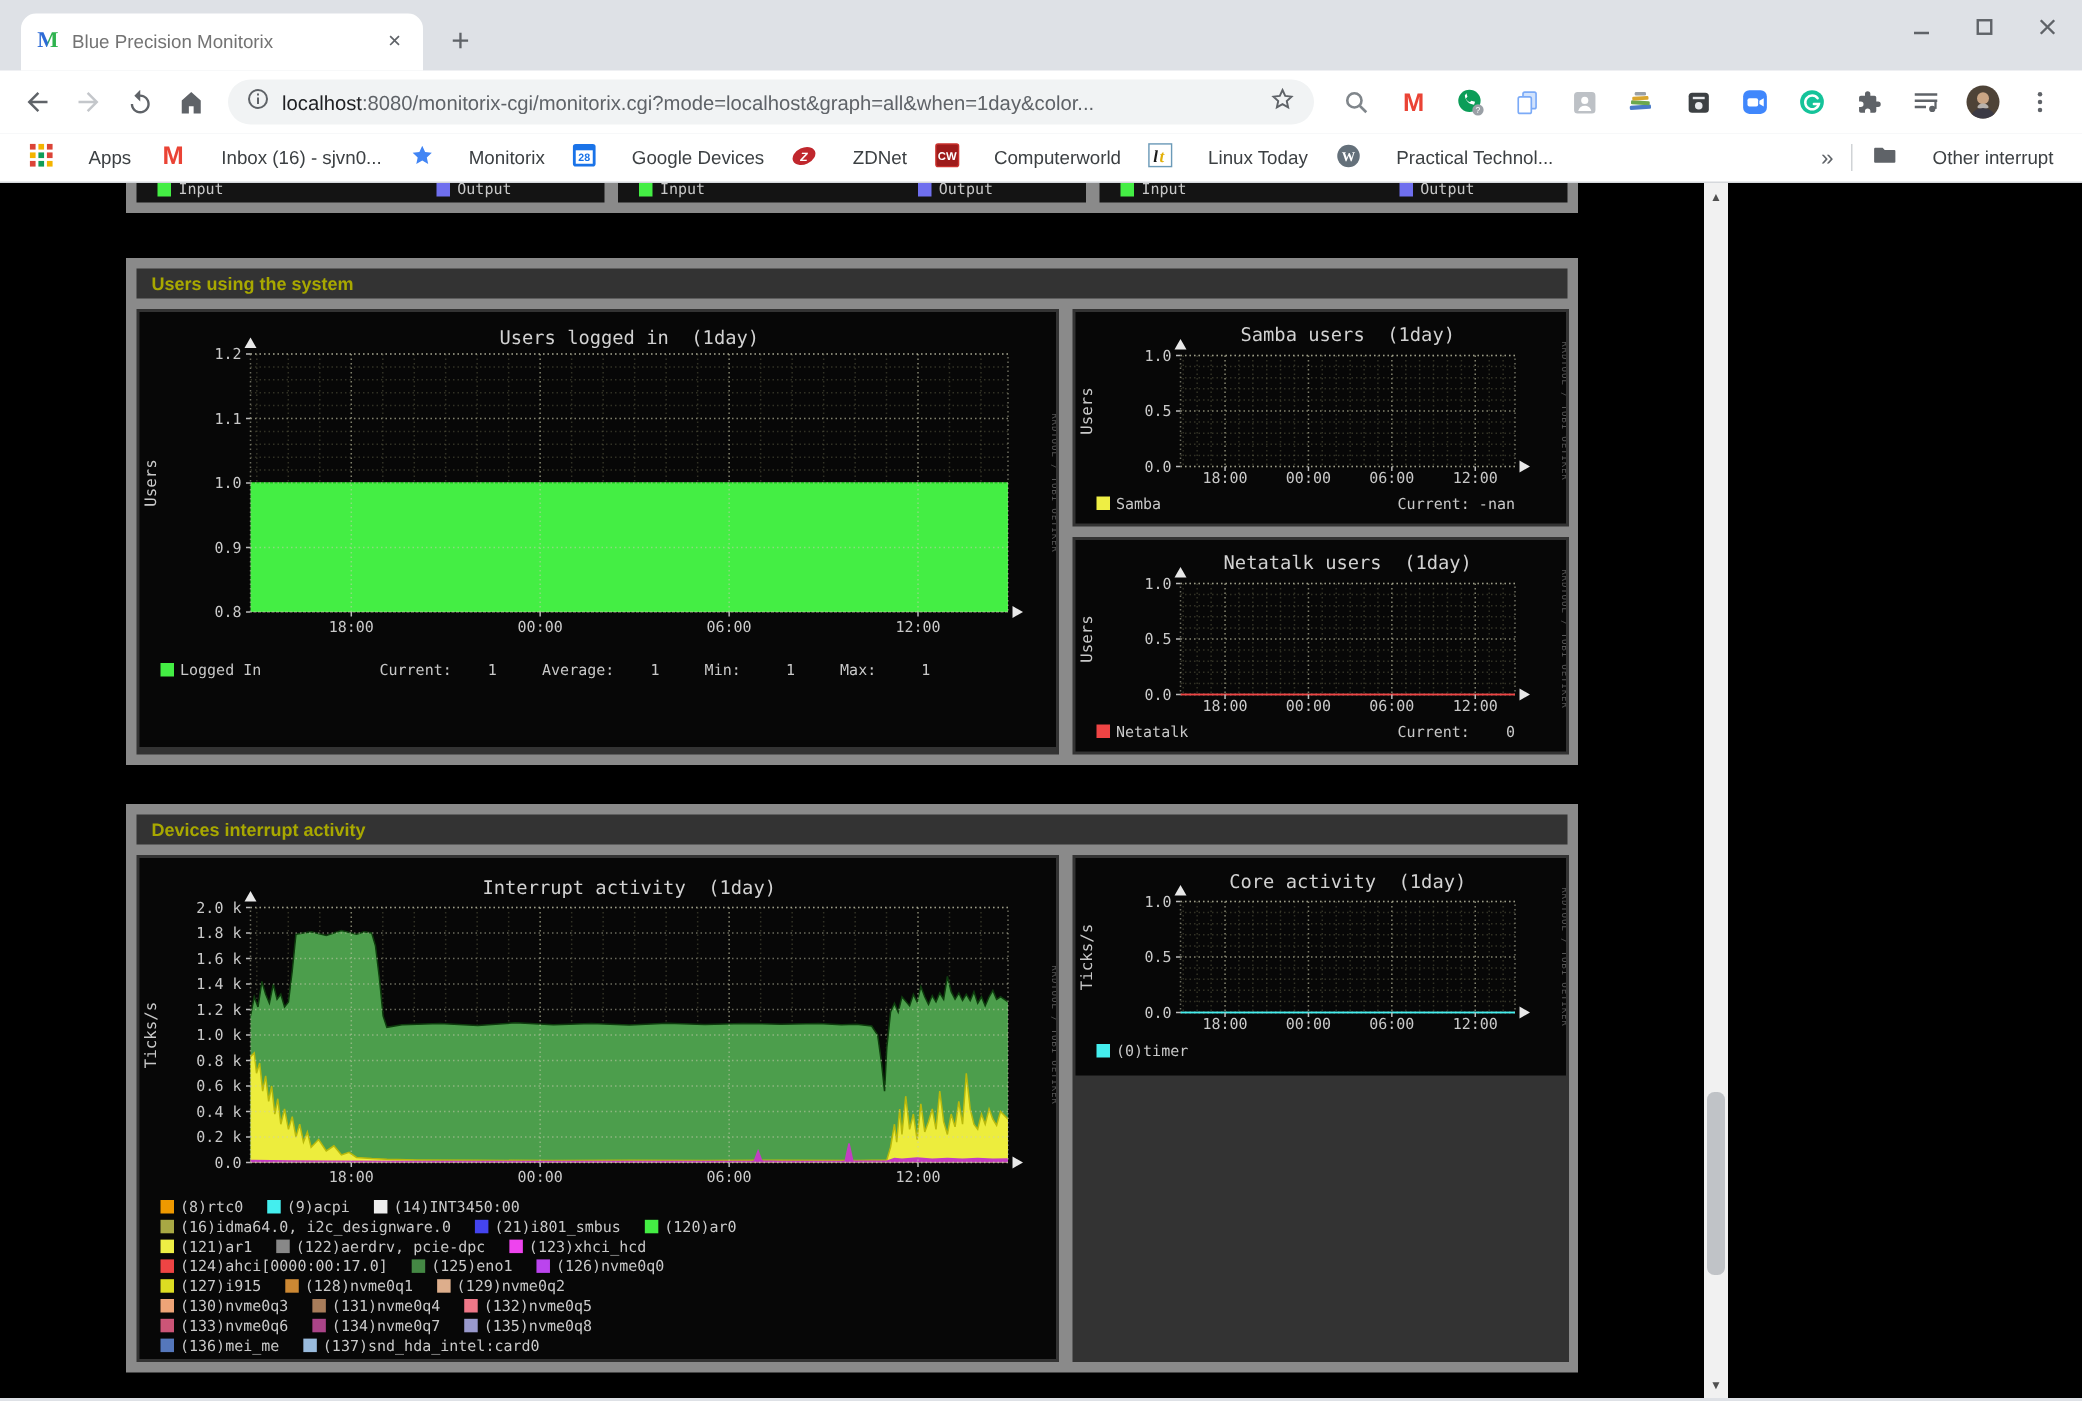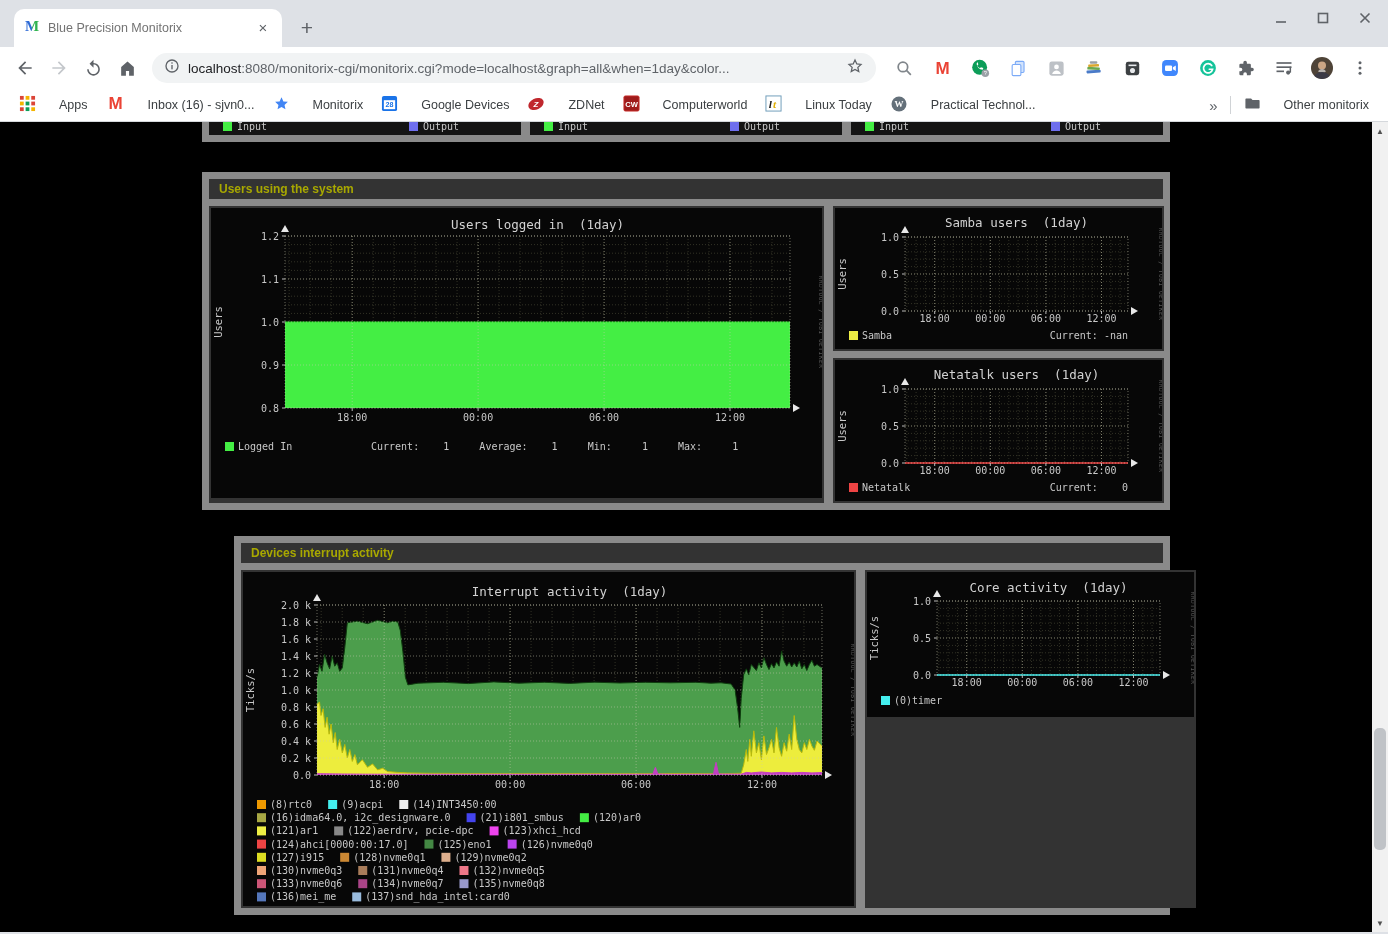--- a/index.html
+++ b/index.html
@@ -26,39 +26,39 @@
   .extbtn{width:32px;height:32px;display:flex;align-items:center;justify-content:center;border-radius:50%;}
   
   .bookmarksbar{height:32px;background:#fff;display:flex;align-items:center;padding:0 10px;
                 border-bottom:1px solid #d5d8dc;}
   .bm-item{display:flex;align-items:center;gap:23px;padding:3px 9px;font-size:12.5px;color:#3c4043;
            white-space:nowrap;border-radius:4px;}
   .bm-more{font-size:15px;color:#5f6368;padding:0 8px;margin-left:auto;}
   .bm-sep{width:1px;height:18px;background:#d0d3d6;margin:0 4px;}
   
   .content{height:810px;background:#000;display:flex;}
-  .page{width:1372px;overflow:hidden;}
+  .page{width:1136px;overflow:hidden;}
   .sections{width:968px;margin:0 auto;}
   .frame{background:#8a8a8a;padding:7px;box-sizing:border-box;}
   .top-frame{padding-top:0;}
   .top-cells{display:flex;gap:9px;}
   .pcell{flex:1;height:13px;background:#141414;overflow:hidden;display:flex;align-items:flex-start;
          justify-content:space-between;padding:0 14px 0 14px;box-sizing:border-box;}
   .pcell .grp{display:flex;align-items:center;gap:5px;margin-top:-1px;
               font-family:"DejaVu Sans Mono",monospace;font-size:10px;color:#c8c8c8;}
   .pcell .grp.right{margin-right:48px;}
   .sq{width:9px;height:9px;display:inline-block;}
   .sec-title{background:#333;color:#a8a800;font-weight:bold;font-size:12px;padding:3px 10px;margin-bottom:7px;}
   .sec-body{display:flex;gap:9px;align-items:stretch;}
   .cell{background:#333;padding:2px;}
   .vcell{display:flex;flex-direction:column;}
   .rrdcol{display:flex;flex-direction:column;gap:7px;}
   .rrd{background:#070707;}
   .rrd svg{display:block;}
-  .mt30{margin-top:30px;} .mt26{margin-top:26px;margin-left:32px;}
+  .mt30{margin-top:30px;} .mt26{margin-top:26px;}
   
   .vscroll{width:16px;background:#f1f1f1;position:relative;color:#505050;}
   .sarrow{position:absolute;left:0;width:16px;height:14px;display:flex;align-items:center;
           justify-content:center;font-size:8px;}
   .sarrow.up{top:2px}.sarrow.down{bottom:2px}
   .thumb{position:absolute;left:2px;top:606px;width:12px;height:122px;background:#c0c3c7;border-radius:5px;}
 </style>
 </head>
 <body>
 
@@ -297,21 +297,21 @@
           <span>Practical Technol...</span>
         </span>
       </span>
     <span class="bm-more">»</span>
     <span class="bm-sep"></span>
     <div class="bm-item">
       <span>
         <svg width="17" height="17" viewBox="0 0 24 24">
             <path d="M3 5h7l2 2h9a1 1 0 0 1 1 1v10a1 1 0 0 1-1 1H3a1 1 0 0 1-1-1V6a1 1 0 0 1 1-1z" fill="#5f6368"></path>
           </svg></span>
-      <span>Other monitorix</span>
+      <span>Other interrupt</span>
     </div>
   </div>
 
   <div class="content">
     <div class="page">
       <div class="sections">
 
         <div class="frame top-frame">
           <div class="top-cells">
             <div class="pcell">

